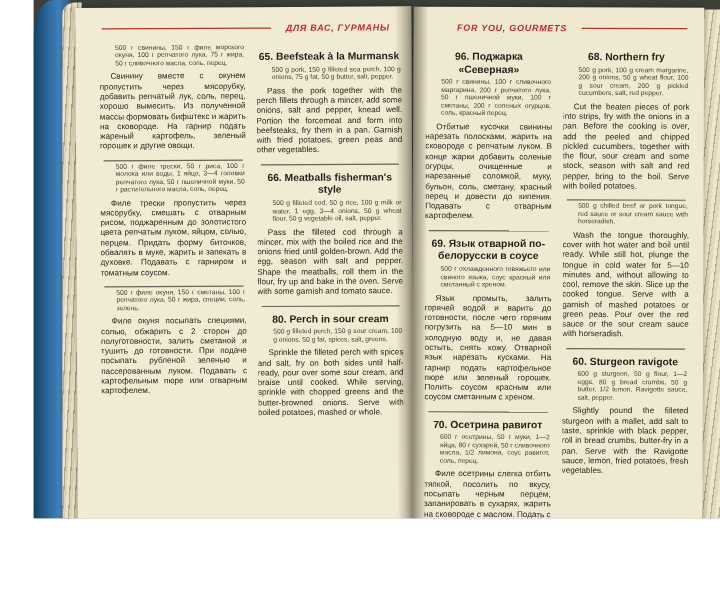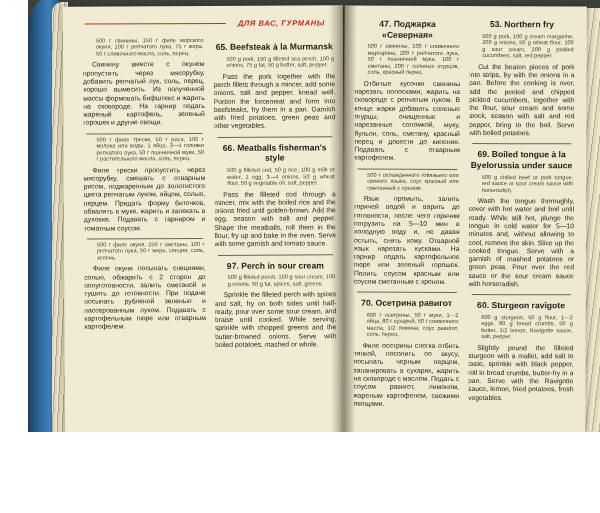--- a/index.html
+++ b/index.html
@@ -109,58 +109,62 @@
           <p class="r-body">Pass the pork together with the perch fillets through a mincer, add some onions, salt and pepper, knead well. Portion the forcemeat and form into beefsteaks, fry them in a pan. Garnish with fried potatoes, green peas and other vegetables.</p>
         </div>
         <div class="sep"></div>
         <div class="recipe">
           <h3 class="r-title">66. Meatballs fisherman's style</h3>
           <p class="r-ingr">500 g filleted cod, 50 g rice, 100 g milk or water, 1 egg, 3—4 onions, 50 g wheat flour, 50 g vegetable oil, salt, pepper.</p>
           <p class="r-body">Pass the filleted cod through a mincer, mix with the boiled rice and the onions fried until golden-brown. Add the egg, season with salt and pepper. Shape the meatballs, roll them in the flour, fry up and bake in the oven. Serve with some garnish and tomato sauce.</p>
         </div>
         <div class="sep"></div>
         <div class="recipe">
-          <h3 class="r-title">97. Perch in sour cream</h3>
+          <h3 class="r-title">80. Perch in sour cream</h3>
           <p class="r-ingr">500 g filleted perch, 150 g sour cream, 100 g onions, 50 g fat, spices, salt, greens.</p>
           <p class="r-body">Sprinkle the filleted perch with spices and salt, fry on both sides until half-ready, pour over some sour cream, and braise until cooked. While serving, sprinkle with chopped greens and the butter-browned onions. Serve with boiled potatoes, mashed or whole.</p>
         </div>
       </div>
     </div>
     <div class="bot-rule"></div>
   </div>
 
   <div class="page page-right">
+    <div class="pg-head head-r">
+      <span class="hdr-text">FOR YOU, GOURMETS</span>
+      <span class="hrule"></span>
+    </div>
     <div class="cols">
       <div class="col">
         <div class="recipe">
-          <h3 class="r-title">47. Поджарка «Северная»</h3>
+          <h3 class="r-title">96. Поджарка «Северная»</h3>
           <p class="r-ingr">500 г свинины, 100 г сливочного маргарина, 200 г репчатого лука, 50 г пшеничной муки, 100 г сметаны, 200 г соленых огурцов, соль, красный перец.</p>
           <p class="r-body">Отбитые кусочки свинины нарезать полосками, жарить на сковороде с репчатым луком. В конце жарки добавить соленые огурцы, очищенные и нарезанные соломкой, муку, бульон, соль, сметану, красный перец и довести до кипения. Подавать с отварным картофелем.</p>
         </div>
         <div class="sep"></div>
         <div class="recipe">
+          <h3 class="r-title">69. Язык отварной по-белорусски в соусе</h3>
           <p class="r-ingr">500 г охлажденного говяжьего или свиного языка, соус красный или сметанный с хреном.</p>
           <p class="r-body">Язык промыть, залить горячей водой и варить до готовности, после чего горячим погрузить на 5—10 мин в холодную воду и, не давая остыть, снять кожу. Отварной язык нарезать кусками. На гарнир подать картофельное пюре или зеленый горошек. Полить соусом красным или соусом сметанным с хреном.</p>
         </div>
         <div class="sep"></div>
         <div class="recipe">
           <h3 class="r-title">70. Осетрина равигот</h3>
           <p class="r-ingr">600 г осетрины, 50 г муки, 1—2 яйца, 80 г сухарей, 50 г сливочного масла, 1/2 лимона, соус равигот, соль, перец.</p>
           <p class="r-body">Филе осетрины слегка отбить тяпкой, посолить по вкусу, посыпать черным перцем, запанировать в сухарях, жарить на сковороде с маслом. Подать с соусом равигот, лимоном, жареным картофелем, свежими овощами.</p>
         </div>
       </div>
       <div class="col">
         <div class="recipe">
-          <h3 class="r-title">53. Northern fry</h3>
+          <h3 class="r-title">68. Northern fry</h3>
           <p class="r-ingr">500 g pork, 100 g cream margarine, 200 g onions, 50 g wheat flour, 100 g sour cream, 200 g pickled cucumbers, salt, red pepper.</p>
           <p class="r-body">Cut the beaten pieces of pork into strips, fry with the onions in a pan. Before the cooking is over, add the peeled and chipped pickled cucumbers, together with the flour, sour cream and some stock, season with salt and red pepper, bring to the boil. Serve with boiled potatoes.</p>
         </div>
         <div class="sep"></div>
         <div class="recipe">
-          <h3 class="r-title">69. Boiled tongue à la Byelorussia under sauce</h3>
           <p class="r-ingr">500 g chilled beef or pork tongue, red sauce or sour cream sauce with horseradish.</p>
           <p class="r-body">Wash the tongue thoroughly, cover with hot water and boil until ready. While still hot, plunge the tongue in cold water for 5—10 minutes and, without allowing to cool, remove the skin. Slice up the cooked tongue. Serve with a garnish of mashed potatoes or green peas. Pour over the red sauce or the sour cream sauce with horseradish.</p>
         </div>
         <div class="sep"></div>
         <div class="recipe">
           <h3 class="r-title">60. Sturgeon ravigote</h3>
           <p class="r-ingr">600 g sturgeon, 50 g flour, 1—2 eggs, 80 g bread crumbs, 50 g butter, 1/2 lemon, Ravigotte sauce, salt, pepper.</p>
           <p class="r-body">Slightly pound the filleted sturgeon with a mallet, add salt to taste, sprinkle with black pepper, roll in bread crumbs, butter-fry in a pan. Serve with the Ravigotte sauce, lemon, fried potatoes, fresh vegetables.</p>
         </div>
       </div>

